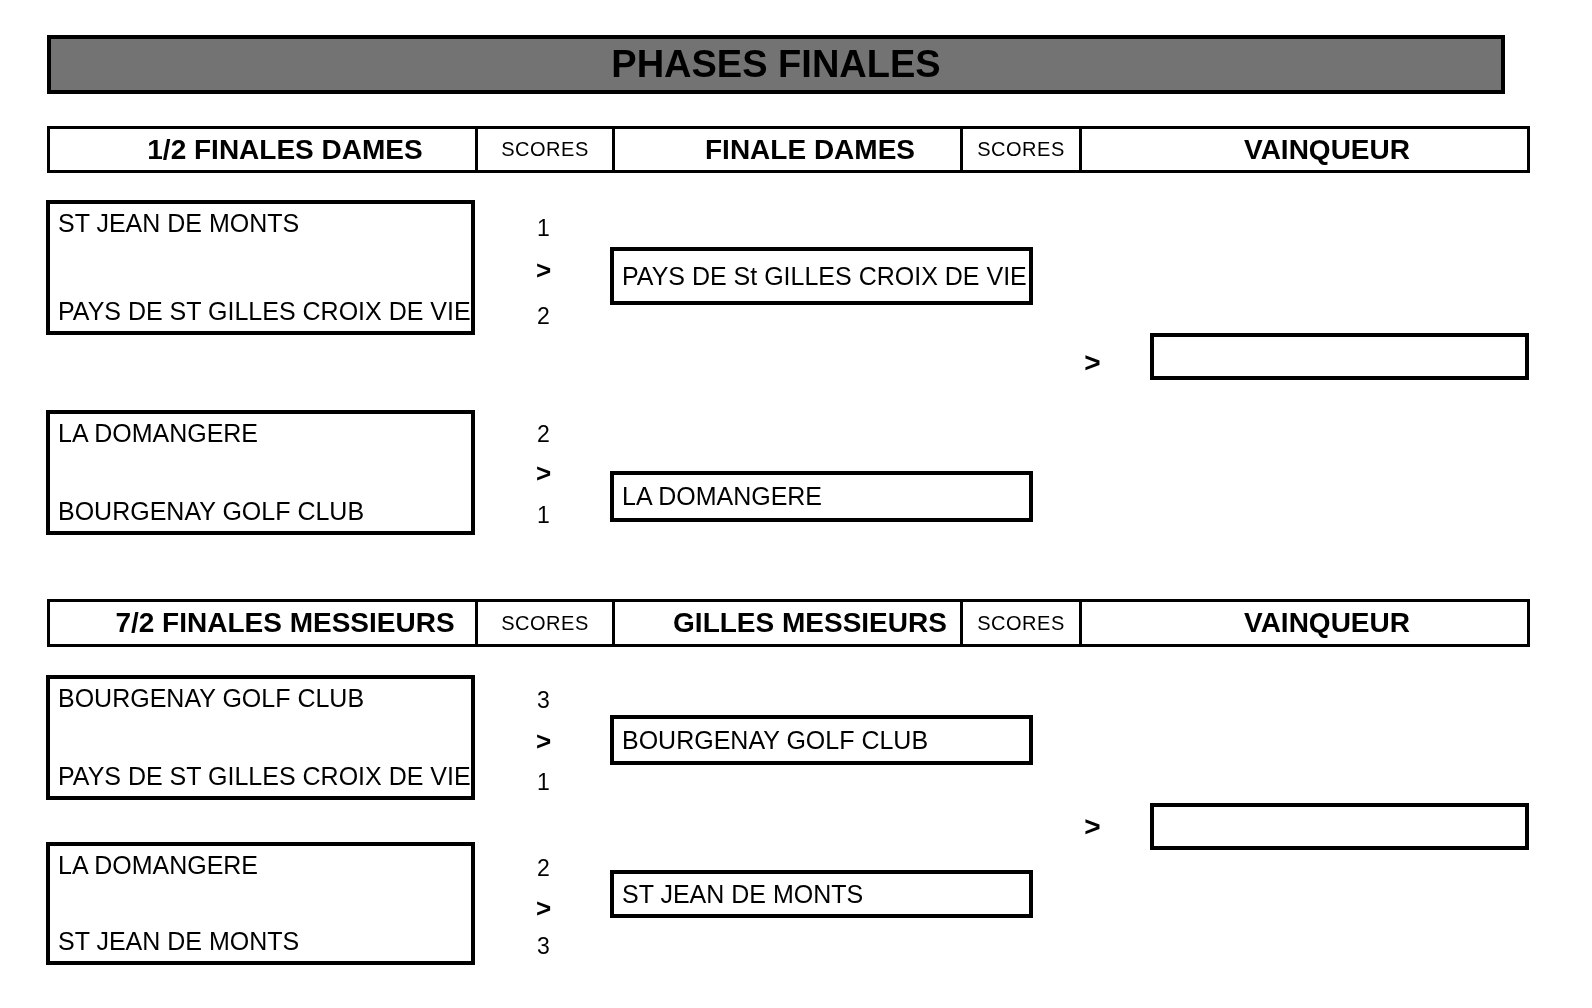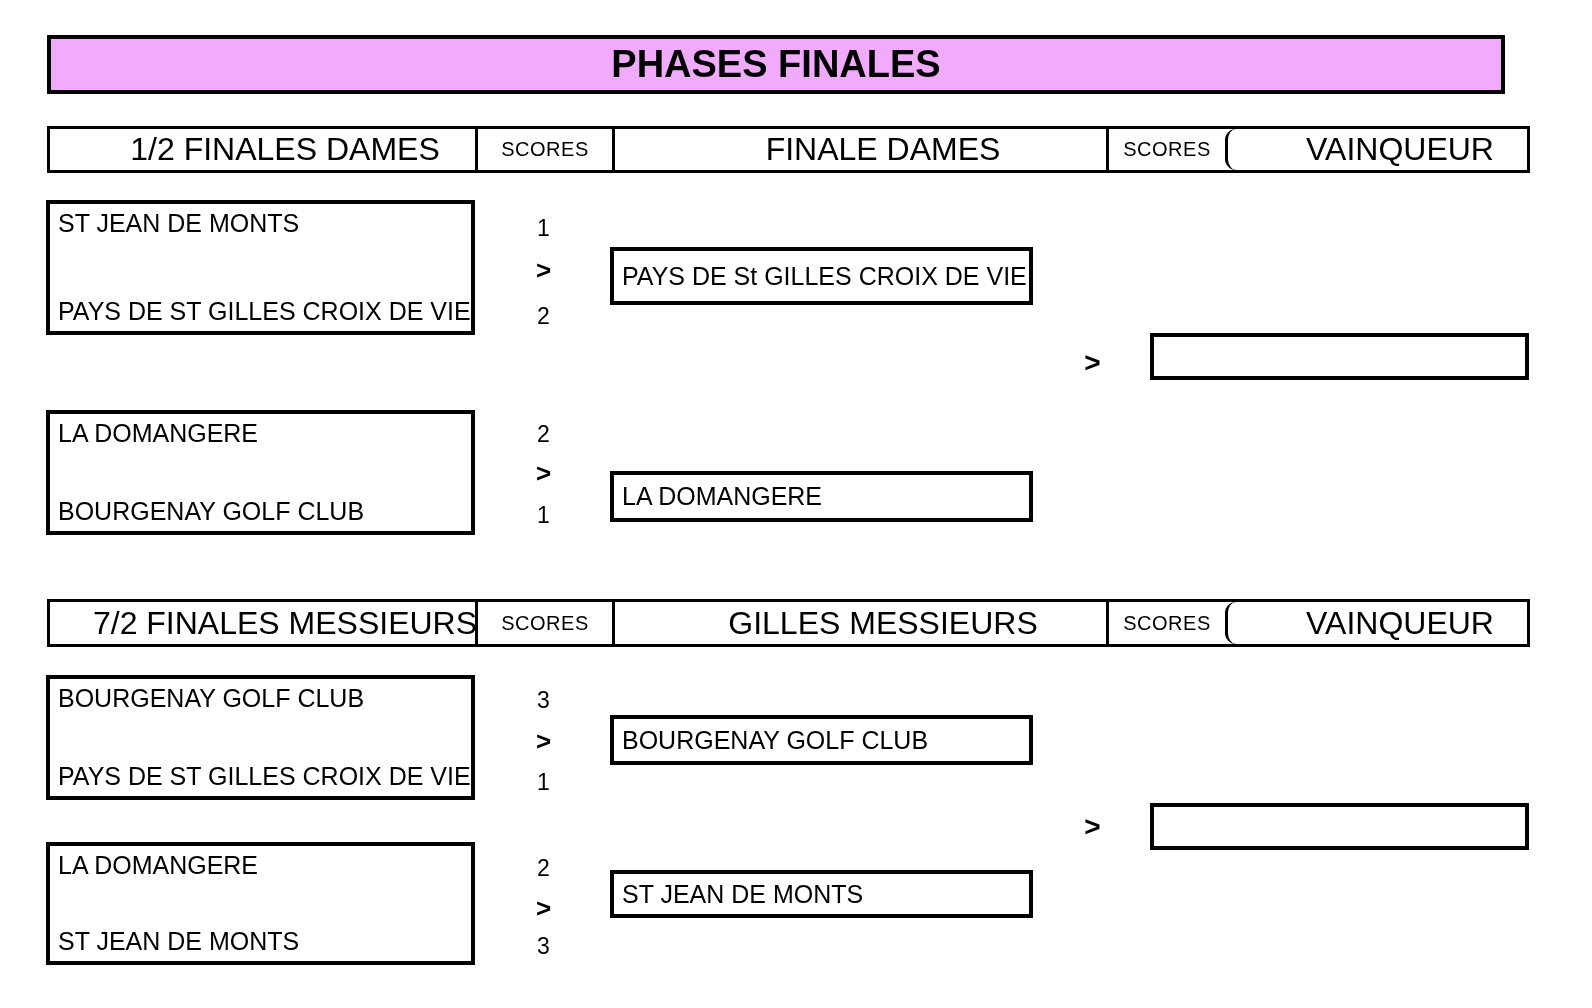--- a/index.html
+++ b/index.html
@@ -3,41 +3,41 @@
 <meta charset="utf-8">
 <style>
   html,body{margin:0;padding:0;}
   body{
     width:1592px;height:1008px;position:relative;background:#ffffff;
     font-family:"Liberation Sans", sans-serif;color:#000;overflow:hidden;
   }
   
   .title-box{
     position:absolute;left:47px;top:35px;width:1458px;height:59px;
-    border:4px solid #000;box-sizing:border-box;background:#f0abfc;
+    border:4px solid #000;box-sizing:border-box;background:#737373;
     display:flex;align-items:center;justify-content:center;
     font-weight:bold;font-size:38px;letter-spacing:0px;
   }
   
   .header-row{
     position:absolute;left:47px;width:1483px;height:47px;
     border:3px solid #000;box-sizing:border-box;background:#fff;display:flex;
   }
   .header-dames{top:126px;}
   .header-messieurs{top:599px;height:48px;}
   .header-row .cell{
     box-sizing:border-box;display:flex;align-items:center;justify-content:center;
     white-space:nowrap;overflow:hidden;
   }
   .cell.c1{width:425px;}
   .cell.c2{width:137px;border-left:3px solid #000;}
-  .cell.c3{width:494px;border-left:3px solid #000;}
+  .cell.c3{width:348px;border-left:3px solid #000;}
   .cell.c4{width:119px;border-left:3px solid #000;}
-  .cell.c5{flex:1;border-left:3px solid #000;border-radius:11px;}
-  .hdr-big{font-weight:normal;font-size:32px;padding-left:45px;}
+  .cell.c5{flex:1;border-left:3px solid #000;}
+  .hdr-big{font-weight:bold;font-size:28px;padding-left:45px;}
   .hdr-small{font-size:20px;letter-spacing:0.5px;text-align:right;}
   
   .match{
     position:absolute;left:46px;width:429px;border:4px solid #000;
     box-sizing:border-box;background:#fff;
   }
   .match .team-top{position:absolute;top:5px;left:8px;font-size:25px;white-space:nowrap;}
   .match .team-bottom{position:absolute;bottom:5px;left:8px;font-size:25px;white-space:nowrap;}
   #d-sf1{top:200px;height:135px;}
   #d-sf2{top:410px;height:125px;}

